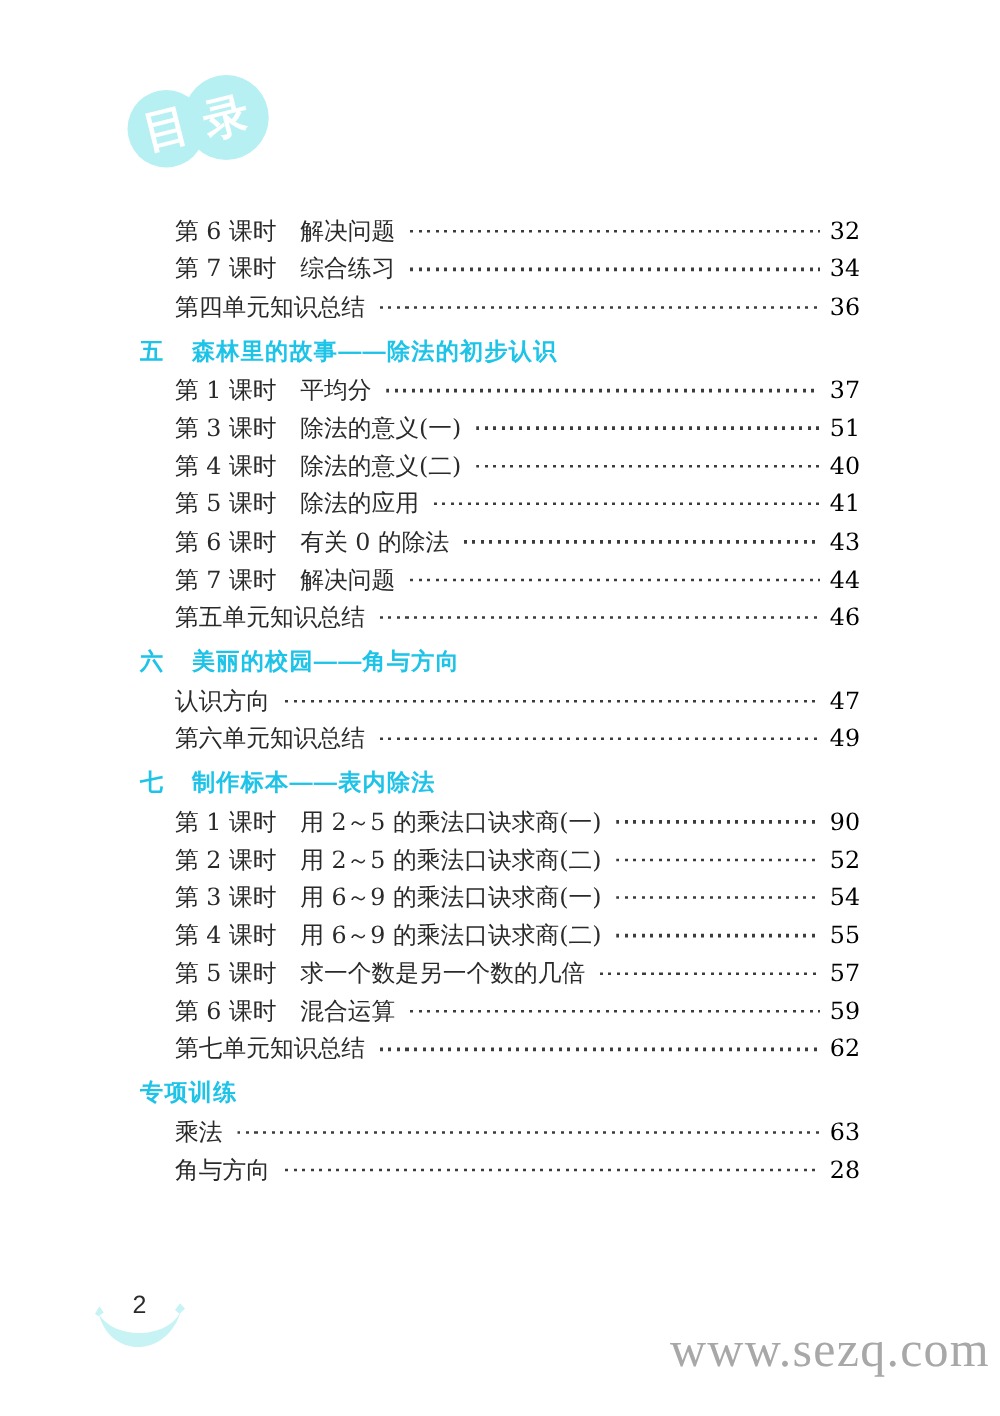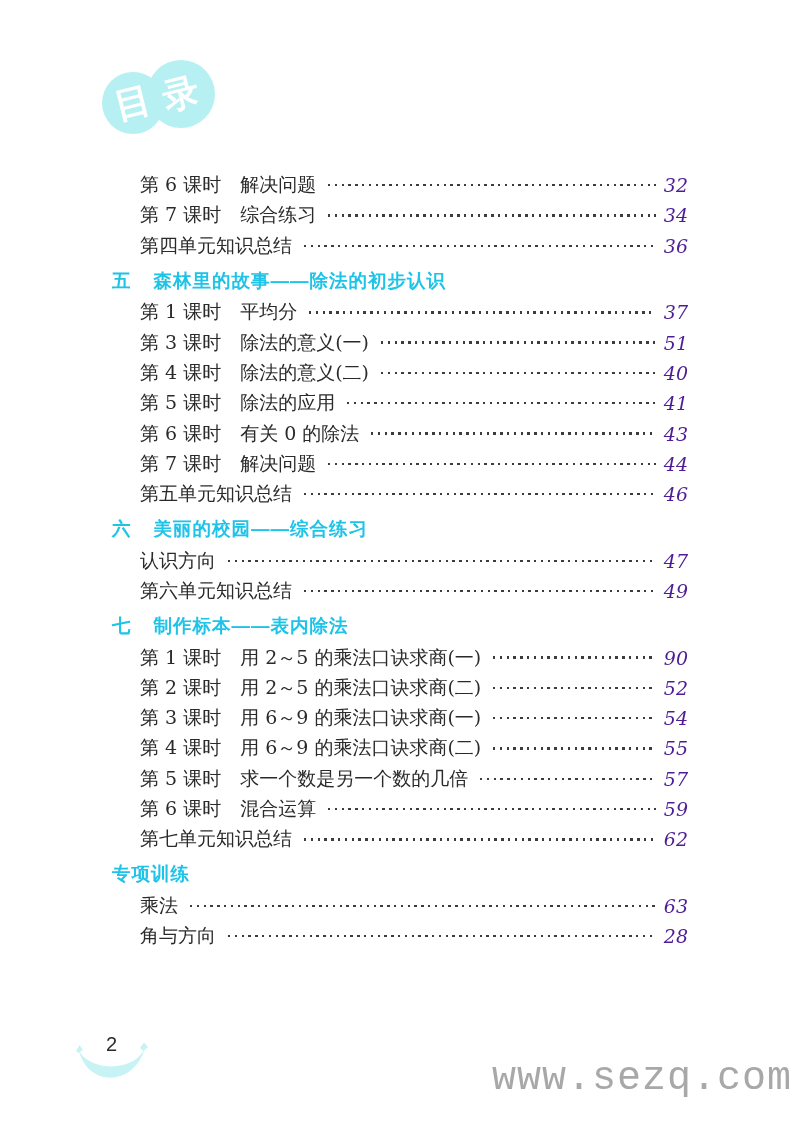--- a/index.html
+++ b/index.html
@@ -55,22 +55,21 @@
   .dots {
     flex: 1 1 auto;
     height: 2.4px;
     margin: 0 8px 0 12px;
     background: repeating-linear-gradient(to right, #3c3c3c 0 2.4px, transparent 2.4px 6.8px);
   }
   .pagenum {
     flex: 0 0 auto;
     min-width: 24px;
     text-align: right;
-    color: #4c1d95;
-    font-style: italic;
+    color: #000000;
   }
   .row.heading {
     margin-top: 4px;
     margin-bottom: 2px;
     font-family: "Liberation Sans", sans-serif;
     font-weight: 700;
     font-size: 18.5px;
     color: #1ec3e8;
     letter-spacing: 1px;
   }
@@ -86,21 +85,21 @@
     top: 1033px;
     font-size: 20px;
     font-family: "Liberation Sans", sans-serif;
     color: #2a2a2a;
   }
   .smile { position: absolute; left: 72px; top: 1042px; }
   .watermark {
     position: absolute;
     right: 8px;
     top: 1056px;
-    font-family: Liberation Mono, monospace;
+    font-family: Liberation Serif, serif;
     font-size: 40px;
     color: #a8a8a8;
     letter-spacing: 1px;
   }
 </style>
 </head>
 <body>
 
 <div class="logo">
   <div class="logo-circle logo-c1">
@@ -173,21 +172,21 @@
   </div>
 
   <div class="row entry">
     <span class="entry-label">第五单元知识总结</span>
     <span class="dots"></span>
     <span class="pagenum">46</span>
   </div>
 
   <div class="row heading">
     <span class="section-number">六</span>
-    <span class="section-title">美丽的校园——综合练习</span>
+    <span class="section-title">美丽的校园——角与方向</span>
   </div>
 
   <div class="row entry">
     <span class="entry-label">认识方向</span>
     <span class="dots"></span>
     <span class="pagenum">47</span>
   </div>
 
   <div class="row entry">
     <span class="entry-label">第六单元知识总结</span>

